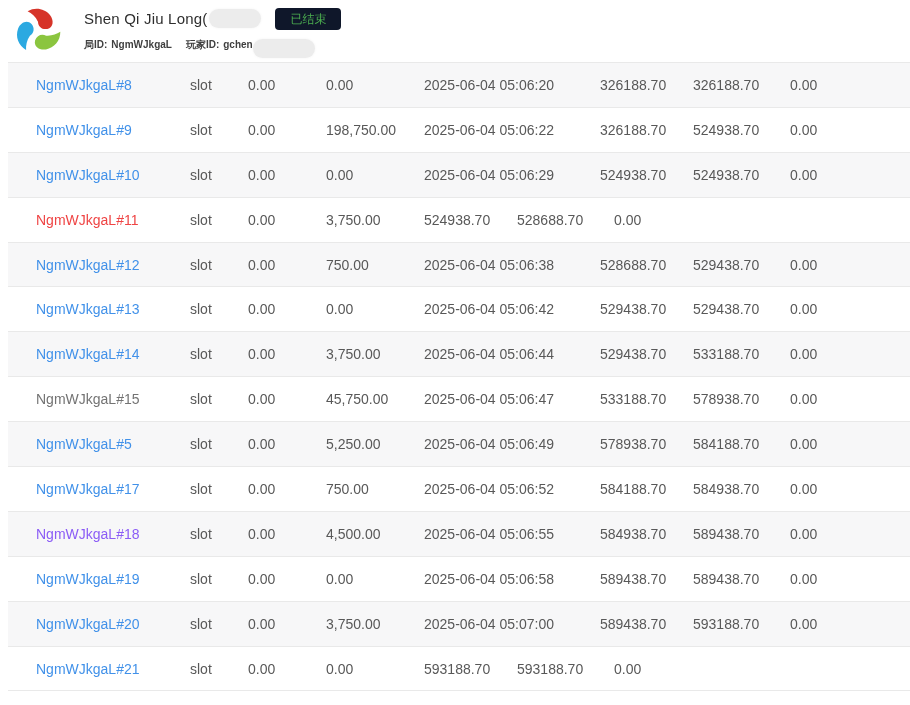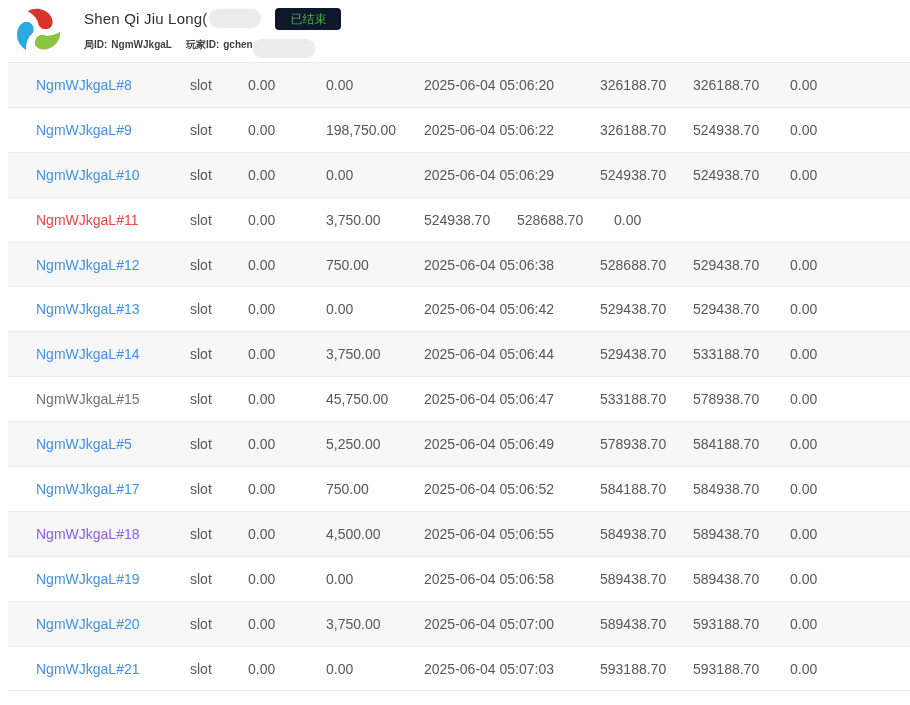--- a/index.html
+++ b/index.html
@@ -251,18 +251,17 @@
     <span class="cell col-5">589438.70</span>
     <span class="cell col-6">593188.70</span>
     <span class="cell col-7">0.00</span>
   </div>
 
   <div class="trow">
     <span class="cell col-0 round-link" style="color: rgb(65, 145, 233);">NgmWJkgaL#21</span>
     <span class="cell col-1">slot</span>
     <span class="cell col-2">0.00</span>
     <span class="cell col-3">0.00</span>
-    <span class="cell col-4">2025-06-04 05:07:03</span>
     <span class="cell col-5">593188.70</span>
     <span class="cell col-6">593188.70</span>
     <span class="cell col-7">0.00</span>
   </div>
 </div>
 
 </body></html>

